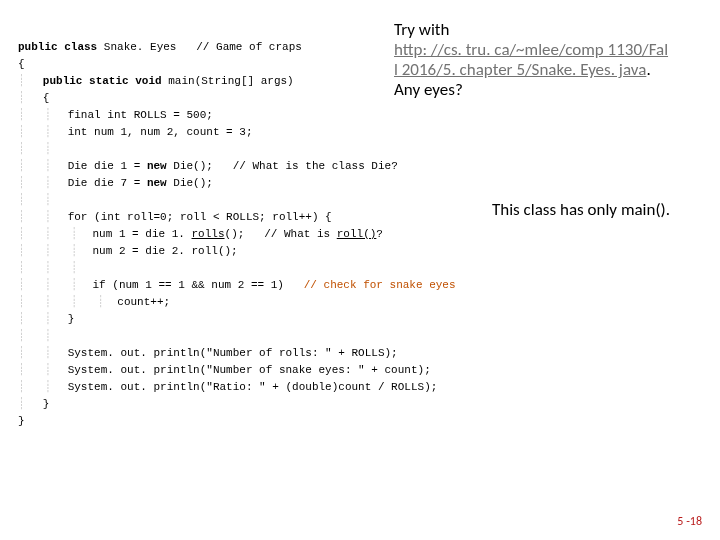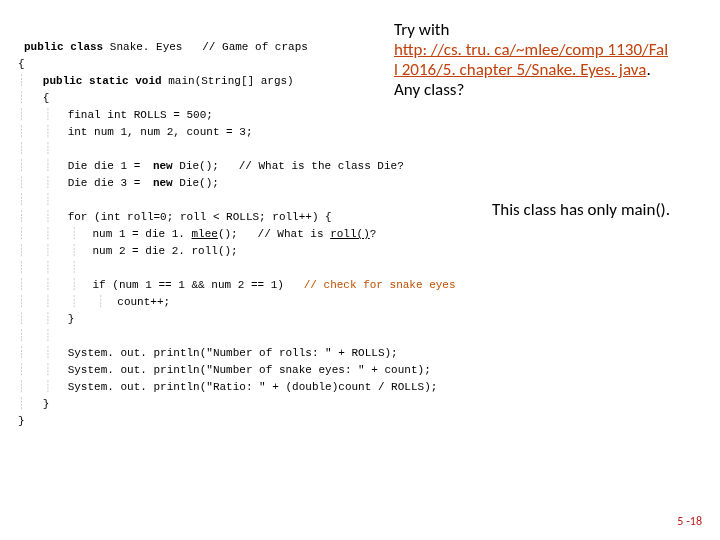--- a/index.html
+++ b/index.html
@@ -18,31 +18,31 @@
     width: 720px;
     height: 540px;
   }
   .code-block {
     position: absolute;
     top: 22px;
     left: 18px;
     line-height: 17px;
     white-space: pre;
   }
-  .kw { font-weight: bold; margin-left: 6px; }
+  .kw { font-weight: bold; }
   .annotation {
     font-family: Calibri, Arial, sans-serif;
     font-size: 17px;
     color: #000;
     position: absolute;
     line-height: 20px;
   }
   .link {
     text-decoration: underline;
-    color: #c2410c;
+    color: #737373;
   }
   .slidenum {
     position: absolute;
     right: 18px;
     bottom: 12px;
     font-family: Calibri, Arial, sans-serif;
     font-size: 12px;
     color: #b91c1c;
   }
   .guide {
@@ -56,40 +56,40 @@
 
   <div class="code-block">
 <span><span class="kw">public class </span><span>Snake. Eyes</span><span>   // Game of craps</span></span>
 <span>{</span>
 <span><span class="guide">┊   </span><span class="kw" style="margin-left:-28px">    public static void </span><span>main(String[] args)</span></span>
 <span><span class="guide">┊   </span><span style="margin-left:-28px">    {</span></span>
 <span><span class="guide">┊   ┊   </span><span style="margin-left:-56px">        final int ROLLS = 500;</span></span>
 <span><span class="guide">┊   ┊   </span><span style="margin-left:-56px">        int num 1, num 2, count = 3;</span></span>
 <span><span class="guide">┊   ┊   </span></span>
 <span><span class="guide">┊   ┊   </span><span style="margin-left:-56px">        Die die 1 = </span><span class="kw">new</span><span> Die();   // What is the class </span><span style="">Die</span><span>?</span></span>
-<span><span class="guide">┊   ┊   </span><span style="margin-left:-56px">        Die die 3 = </span><span class="kw">new</span><span> Die();</span></span>
+<span><span class="guide">┊   ┊   </span><span style="margin-left:-56px">        Die die 7 = </span><span class="kw">new</span><span> Die();</span></span>
 <span><span class="guide">┊   ┊   </span></span>
 <span><span class="guide">┊   ┊   </span><span style="margin-left:-56px">        for (int roll=0; roll &lt; ROLLS; roll++) {</span></span>
-<span><span class="guide">┊   ┊   ┊   </span><span style="margin-left:-84px">            num 1 = die 1. </span><span style="text-decoration:underline">mlee</span><span>();   // What is </span><span style="text-decoration:underline">roll()</span><span>?</span></span>
+<span><span class="guide">┊   ┊   ┊   </span><span style="margin-left:-84px">            num 1 = die 1. </span><span style="text-decoration:underline">rolls</span><span>();   // What is </span><span style="text-decoration:underline">roll()</span><span>?</span></span>
 <span><span class="guide">┊   ┊   ┊   </span><span style="margin-left:-84px">            num 2 = die 2. roll();</span></span>
 <span><span class="guide">┊   ┊   ┊   </span></span>
 <span><span class="guide">┊   ┊   ┊   </span><span style="margin-left:-84px">            if (num 1 == 1 &amp;&amp; num 2 == 1)   </span><span style="color:#c05000">// check for snake eyes</span></span>
 <span><span class="guide">┊   ┊   ┊   ┊   </span><span style="margin-left:-112px">                count++;</span></span>
 <span><span class="guide">┊   ┊   </span><span style="margin-left:-56px">        }</span></span>
 <span><span class="guide">┊   ┊   </span></span>
 <span><span class="guide">┊   ┊   </span><span style="margin-left:-56px">        System. out. println("Number of rolls: " + ROLLS);</span></span>
 <span><span class="guide">┊   ┊   </span><span style="margin-left:-56px">        System. out. println("Number of snake eyes: " + count);</span></span>
 <span><span class="guide">┊   ┊   </span><span style="margin-left:-56px">        System. out. println("Ratio: " + (double)count / ROLLS);</span></span>
 <span><span class="guide">┊   </span><span style="margin-left:-28px">    }</span></span>
 <span>}</span>
   </div>
 
   <div class="annotation" style="top:20px; left:394px; width:300px;">
     <span>Try with</span><br>
     <span class="link">http: //cs. tru. ca/~mlee/comp 1130/Fal</span><br>
     <span class="link">l 2016/5. chapter 5/Snake. Eyes. java</span><span>.</span><br>
-    <span>Any class?</span>
+    <span>Any eyes?</span>
   </div>
 
   <div class="annotation" style="top:200px; left:492px;">This class has only main().</div>
 
   <div class="slidenum">5 -18</div>
 </div>
 
 </body></html>

